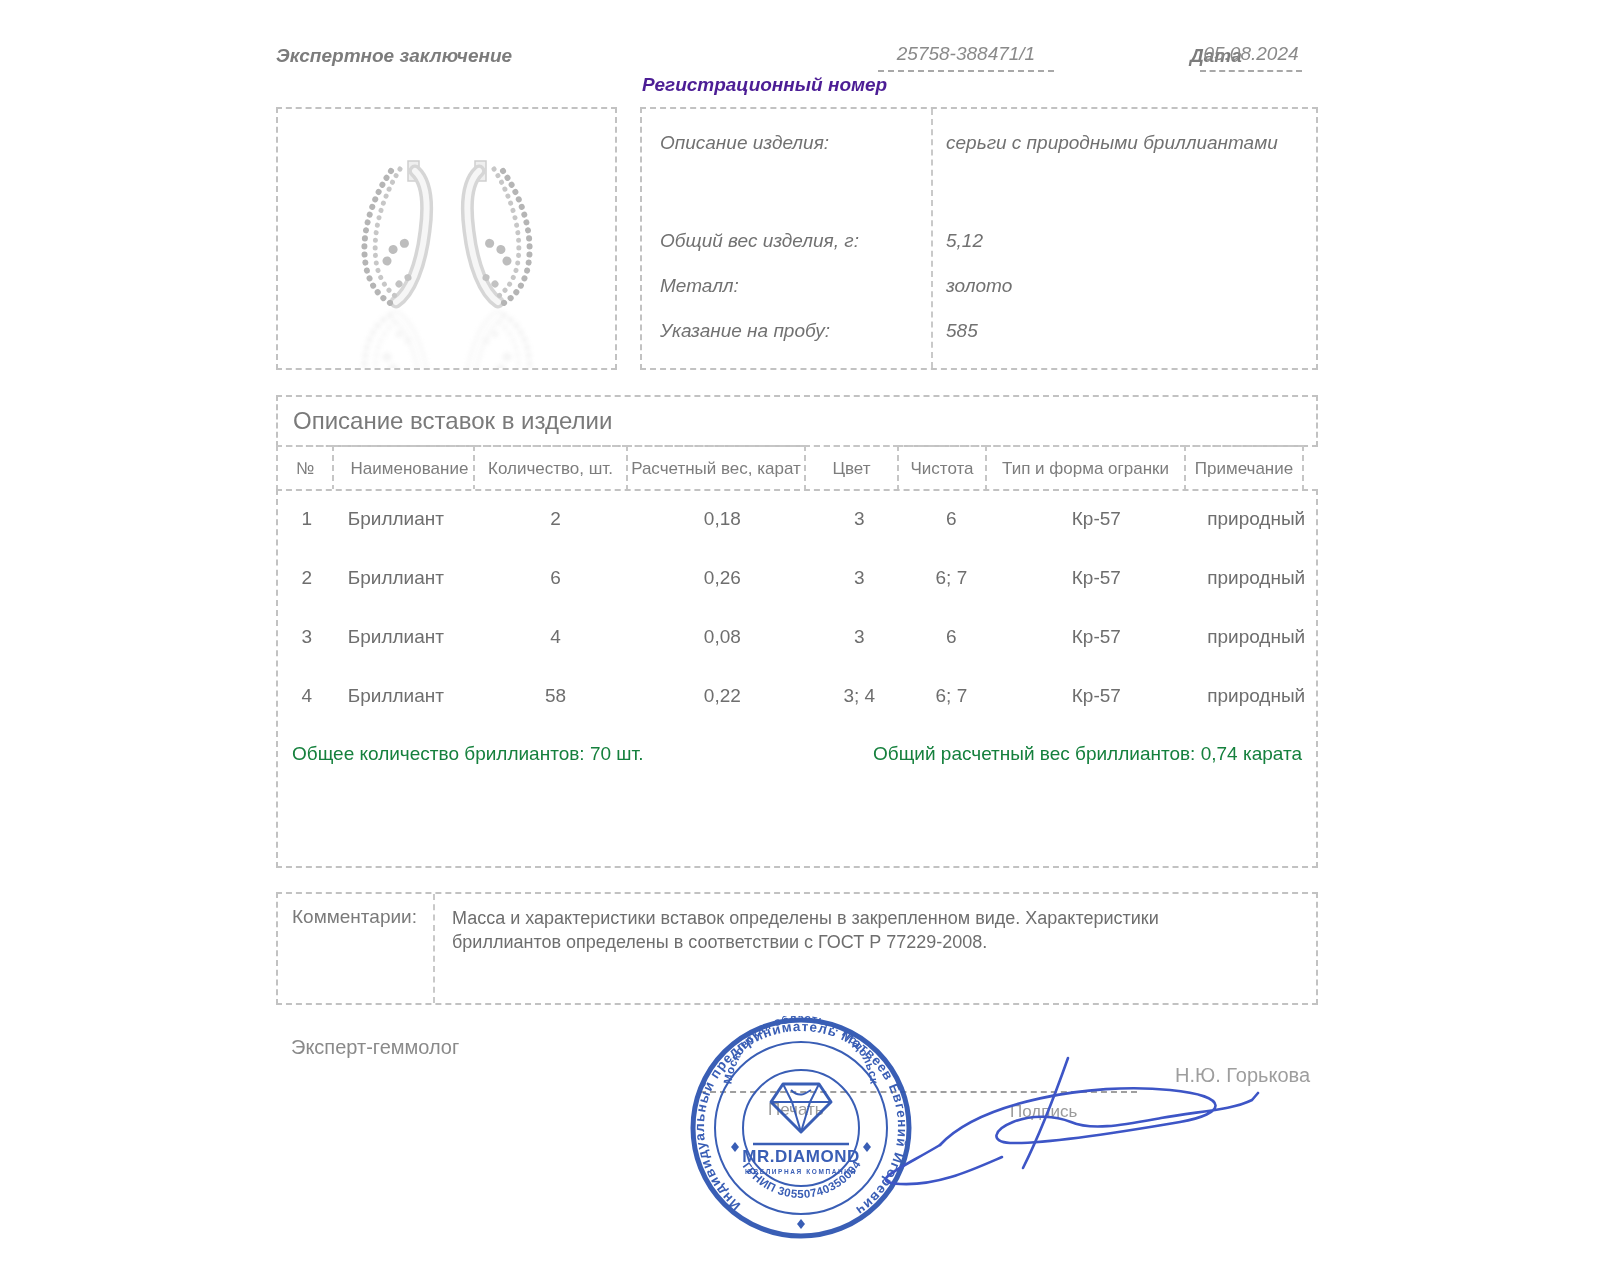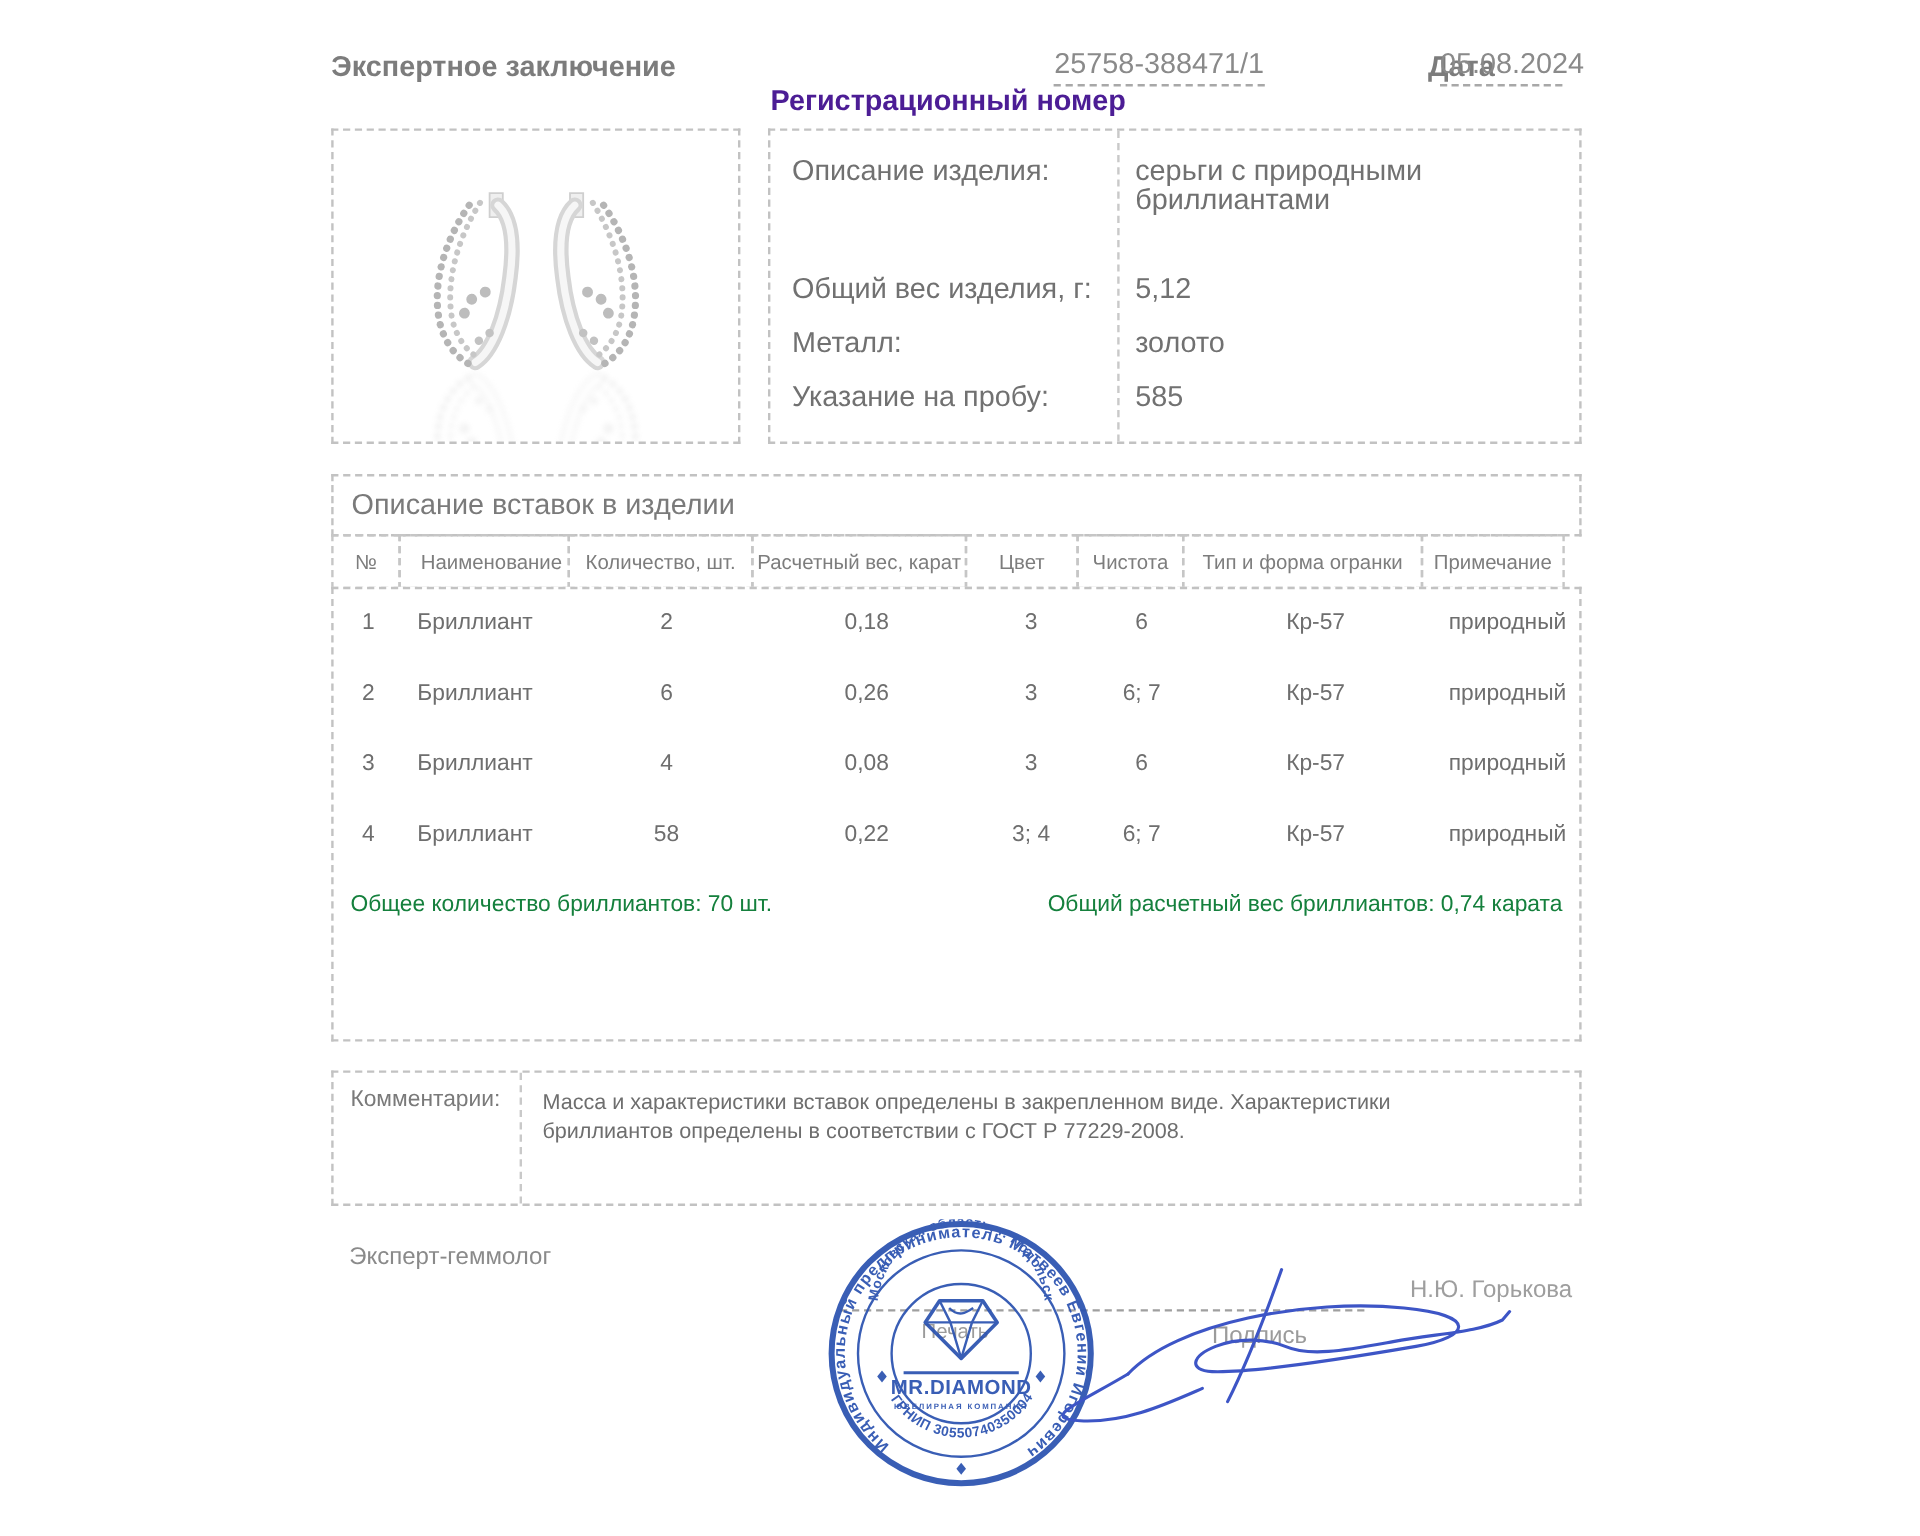--- a/index.html
+++ b/index.html
@@ -1,20 +1,20 @@
 <!DOCTYPE html>
 <html><head>
 <meta charset="utf-8">
 <style>
   html,body{margin:0;padding:0;background:#ffffff;}
   .page{position:relative;width:1600px;height:1280px;background:#fff;overflow:hidden;
         font-family:"Liberation Sans","DejaVu Sans",sans-serif;color:#6f6f6f;}
   .abs{position:absolute;}
   .bold{font-weight:bold;}
-  .t19{font-size:24px;line-height:24px;}
+  .t19{font-size:19px;line-height:24px;font-style:italic;}
   .dash-box{border:2px dashed #c2c2c2;background:#fff;box-sizing:border-box;}
   .u-dash{border-bottom:2px dashed #a8a8a8;padding-bottom:4px;text-align:center;display:inline-block;}
 
   
   .hdr-title{left:276px;top:44px;color:#7c7c7c;}
   .hdr-reg-label{left:642px;top:44px;color:#4c1d95;margin-top:29px;}
   .hdr-reg-value{left:878px;top:42px;width:176px;color:#8a8a8a;}
   .hdr-date-label{left:1152px;top:44px;color:#7c7c7c;margin-left:38px;}
   .hdr-date-value{left:1200px;top:42px;width:102px;color:#8a8a8a;}
 
@@ -46,21 +46,21 @@
   .com-box{left:276px;top:892px;width:1042px;height:113px;}
   .com-div{position:absolute;left:155px;top:0;bottom:0;border-left:2px dashed #c9c9c9;}
   .com-label{position:absolute;left:14px;top:12px;font-size:19px;color:#7a7a7a;}
   .com-text{position:absolute;left:174px;top:12px;width:780px;font-size:18px;line-height:24px;color:#6e6e6e;}
 
   
   .exp-role{left:291px;top:1036px;font-size:20px;color:#8a8a8a;}
   .exp-cert{left:291px;top:1060px;font-size:16px;line-height:19px;color:#8f8f8f;}
   .sig-rule{left:700px;top:1091px;width:437px;border-top:2px dashed #9f9f9f;}
   .seal-label{left:768px;top:1100px;font-size:17px;color:#9b9b9b;}
-  .sign-label{left:1010px;top:1102px;font-size:20px;color:#9b9b9b;}
+  .sign-label{left:1010px;top:1102px;font-size:17px;color:#9b9b9b;}
   .exp-name{left:1175px;top:1064px;font-size:20px;color:#9e9e9e;}
   .stamp-wrap{left:689px;top:1016px;width:224px;height:224px;opacity:.93;}
   .sig-wrap{left:640px;top:1030px;width:640px;height:250px;}
 </style>
 </head>
 <body>
 
 <div class="page">
 
   <div class="abs t19 bold hdr-title">Экспертное заключение</div>

